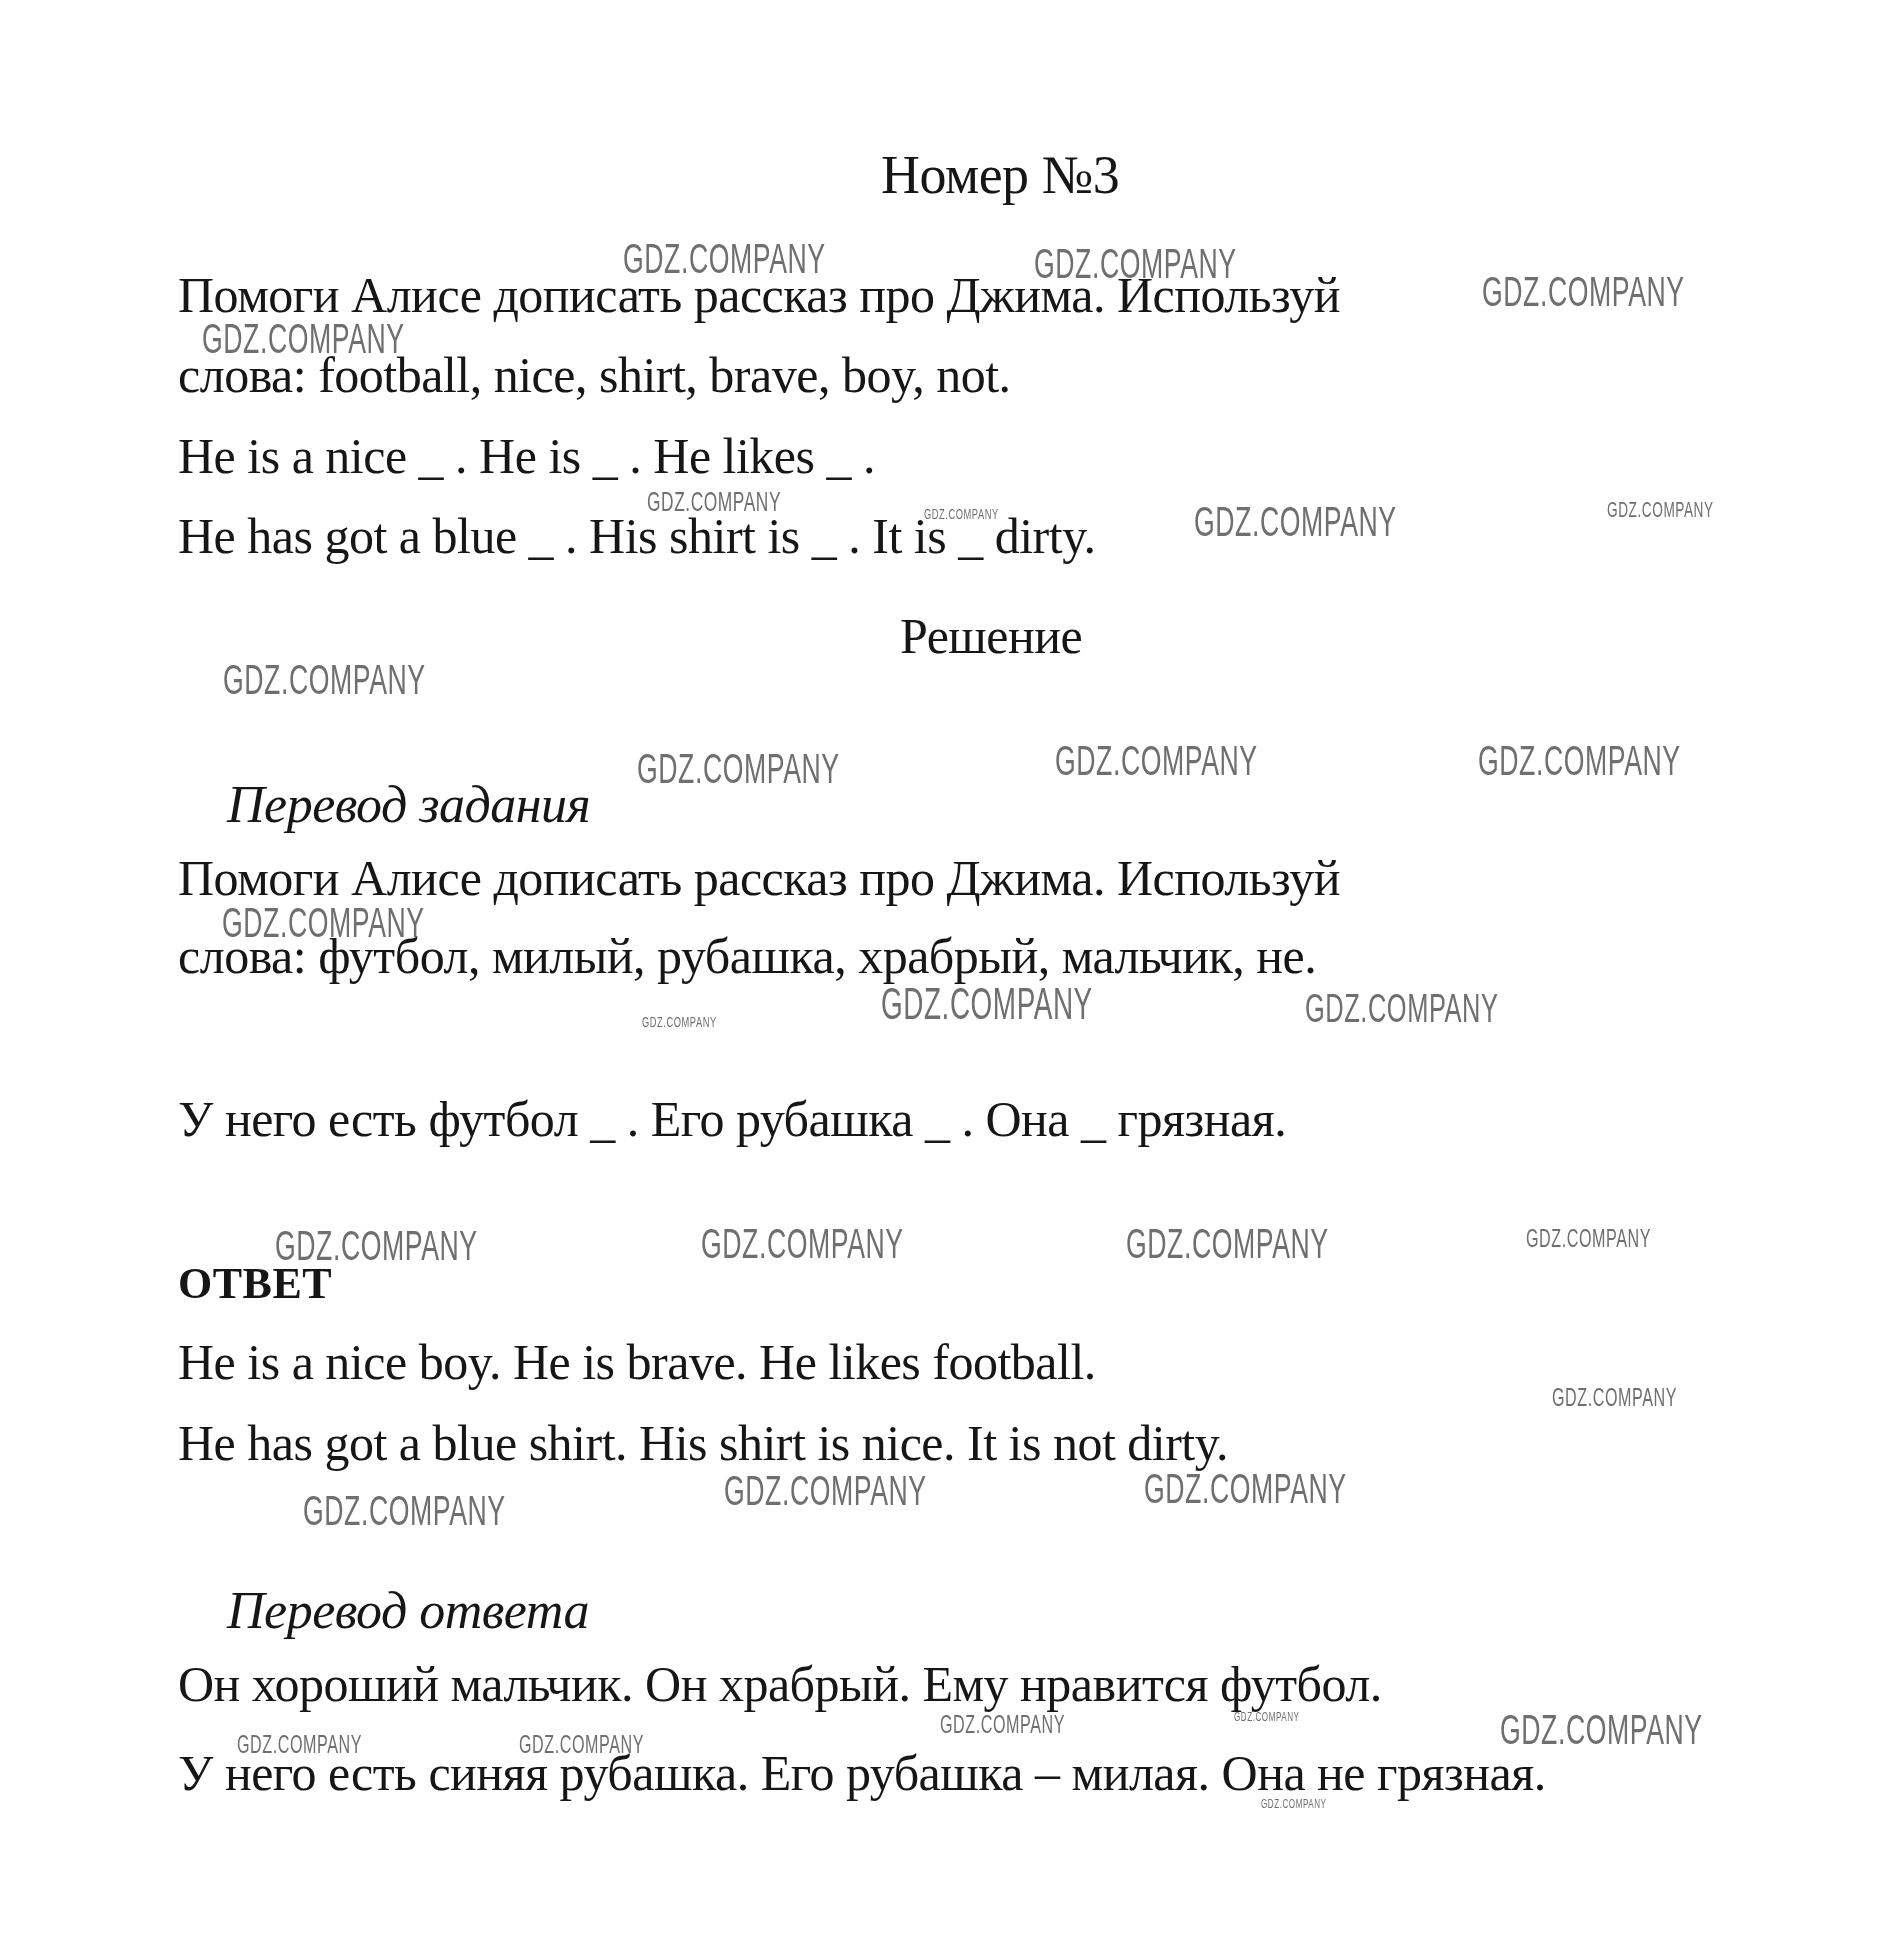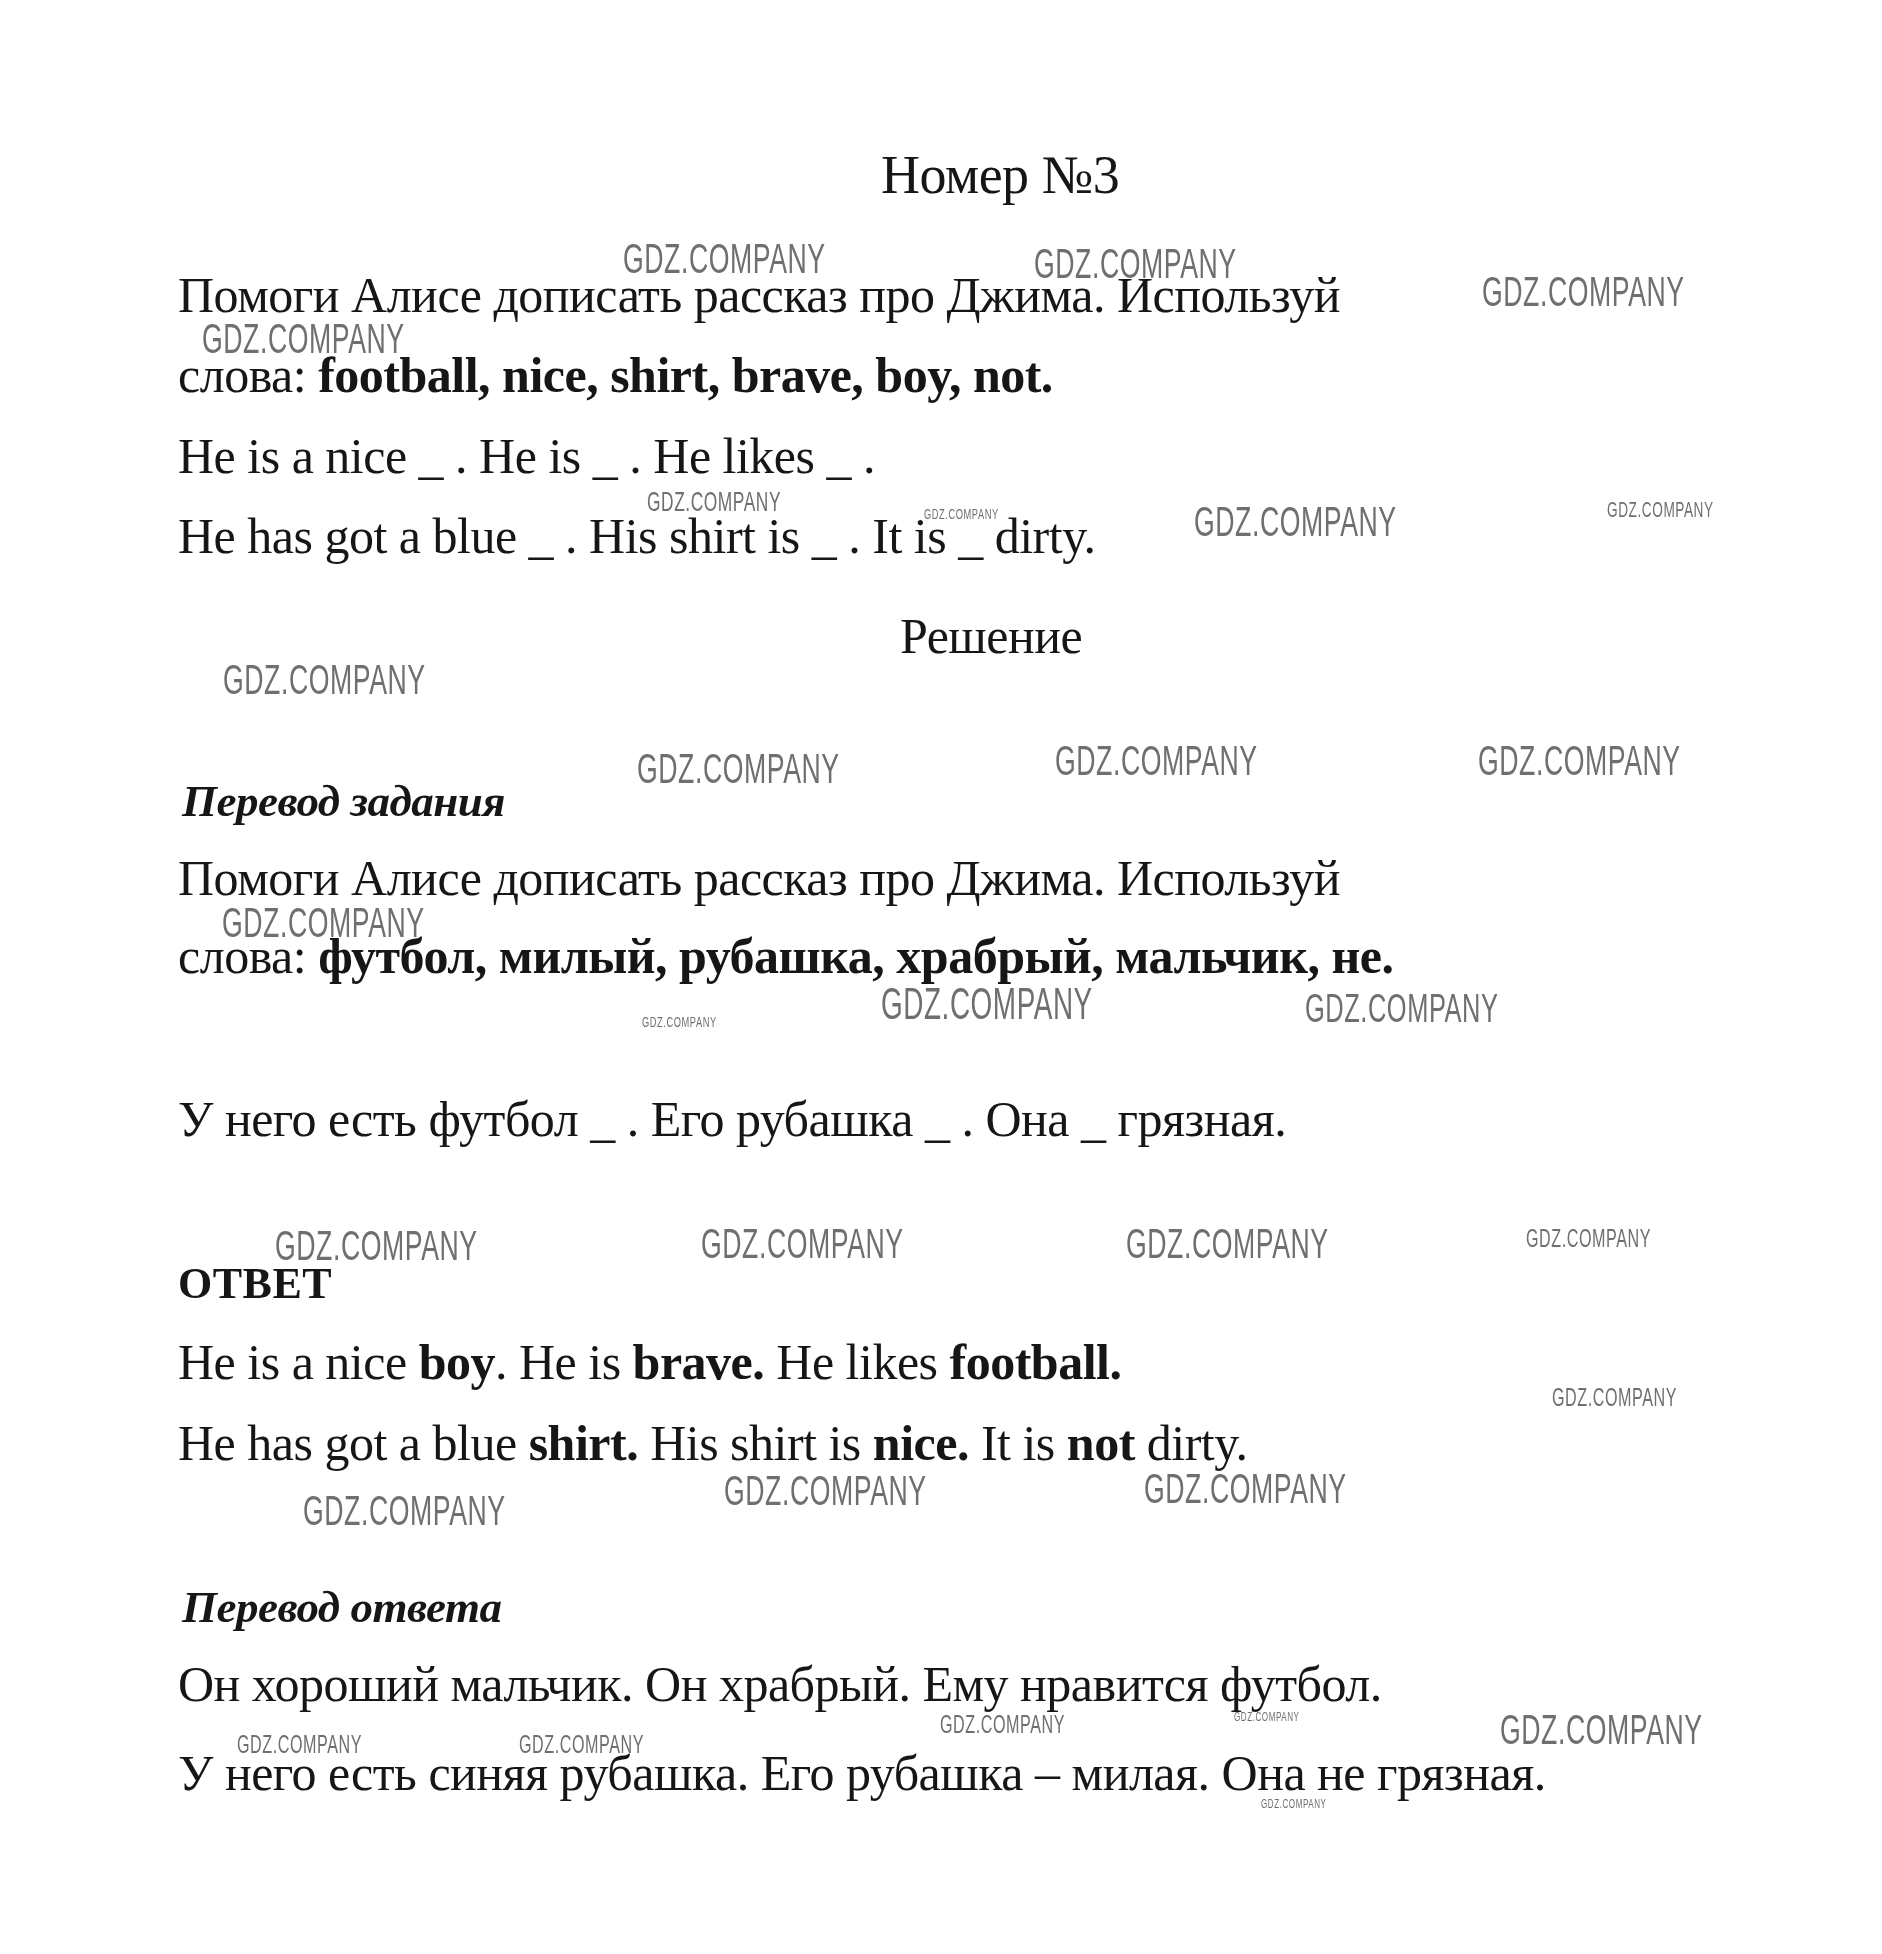--- a/index.html
+++ b/index.html
@@ -12,28 +12,29 @@
     overflow:hidden;
   }
   .line{
     position:absolute;
     white-space:nowrap;
     font-size:50px;
     line-height:1.12;
     letter-spacing:-0.5px;
   }
   .center-title{font-size:54px;}
-  .bold{font-weight:bold;text-align:center;}
+  .bold{font-weight:normal;text-align:center;}
   .heading-italic{
     position:absolute;
     white-space:nowrap;
-    font-size:45px;
-    font-weight:bold;
+    font-size:52px;
+    font-weight:normal;
     font-style:italic;
     letter-spacing:-0.5px;
+    margin-left:45px;
   }
   .heading-caps{
     position:absolute;
     white-space:nowrap;
     font-size:44px;
     font-weight:bold;
     letter-spacing:0.5px;
   }
   .wm{
     position:absolute;

